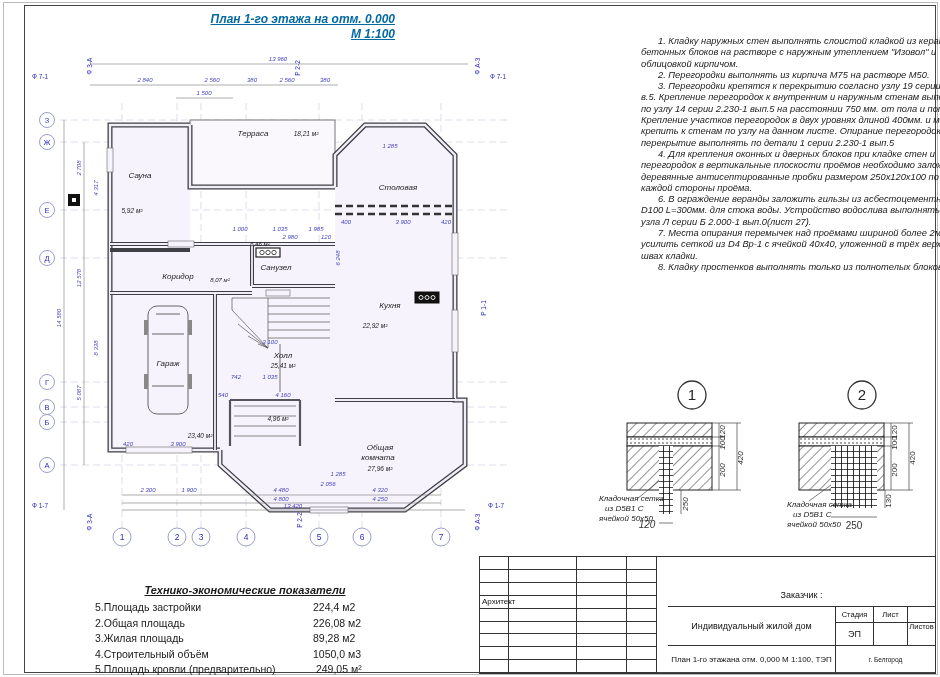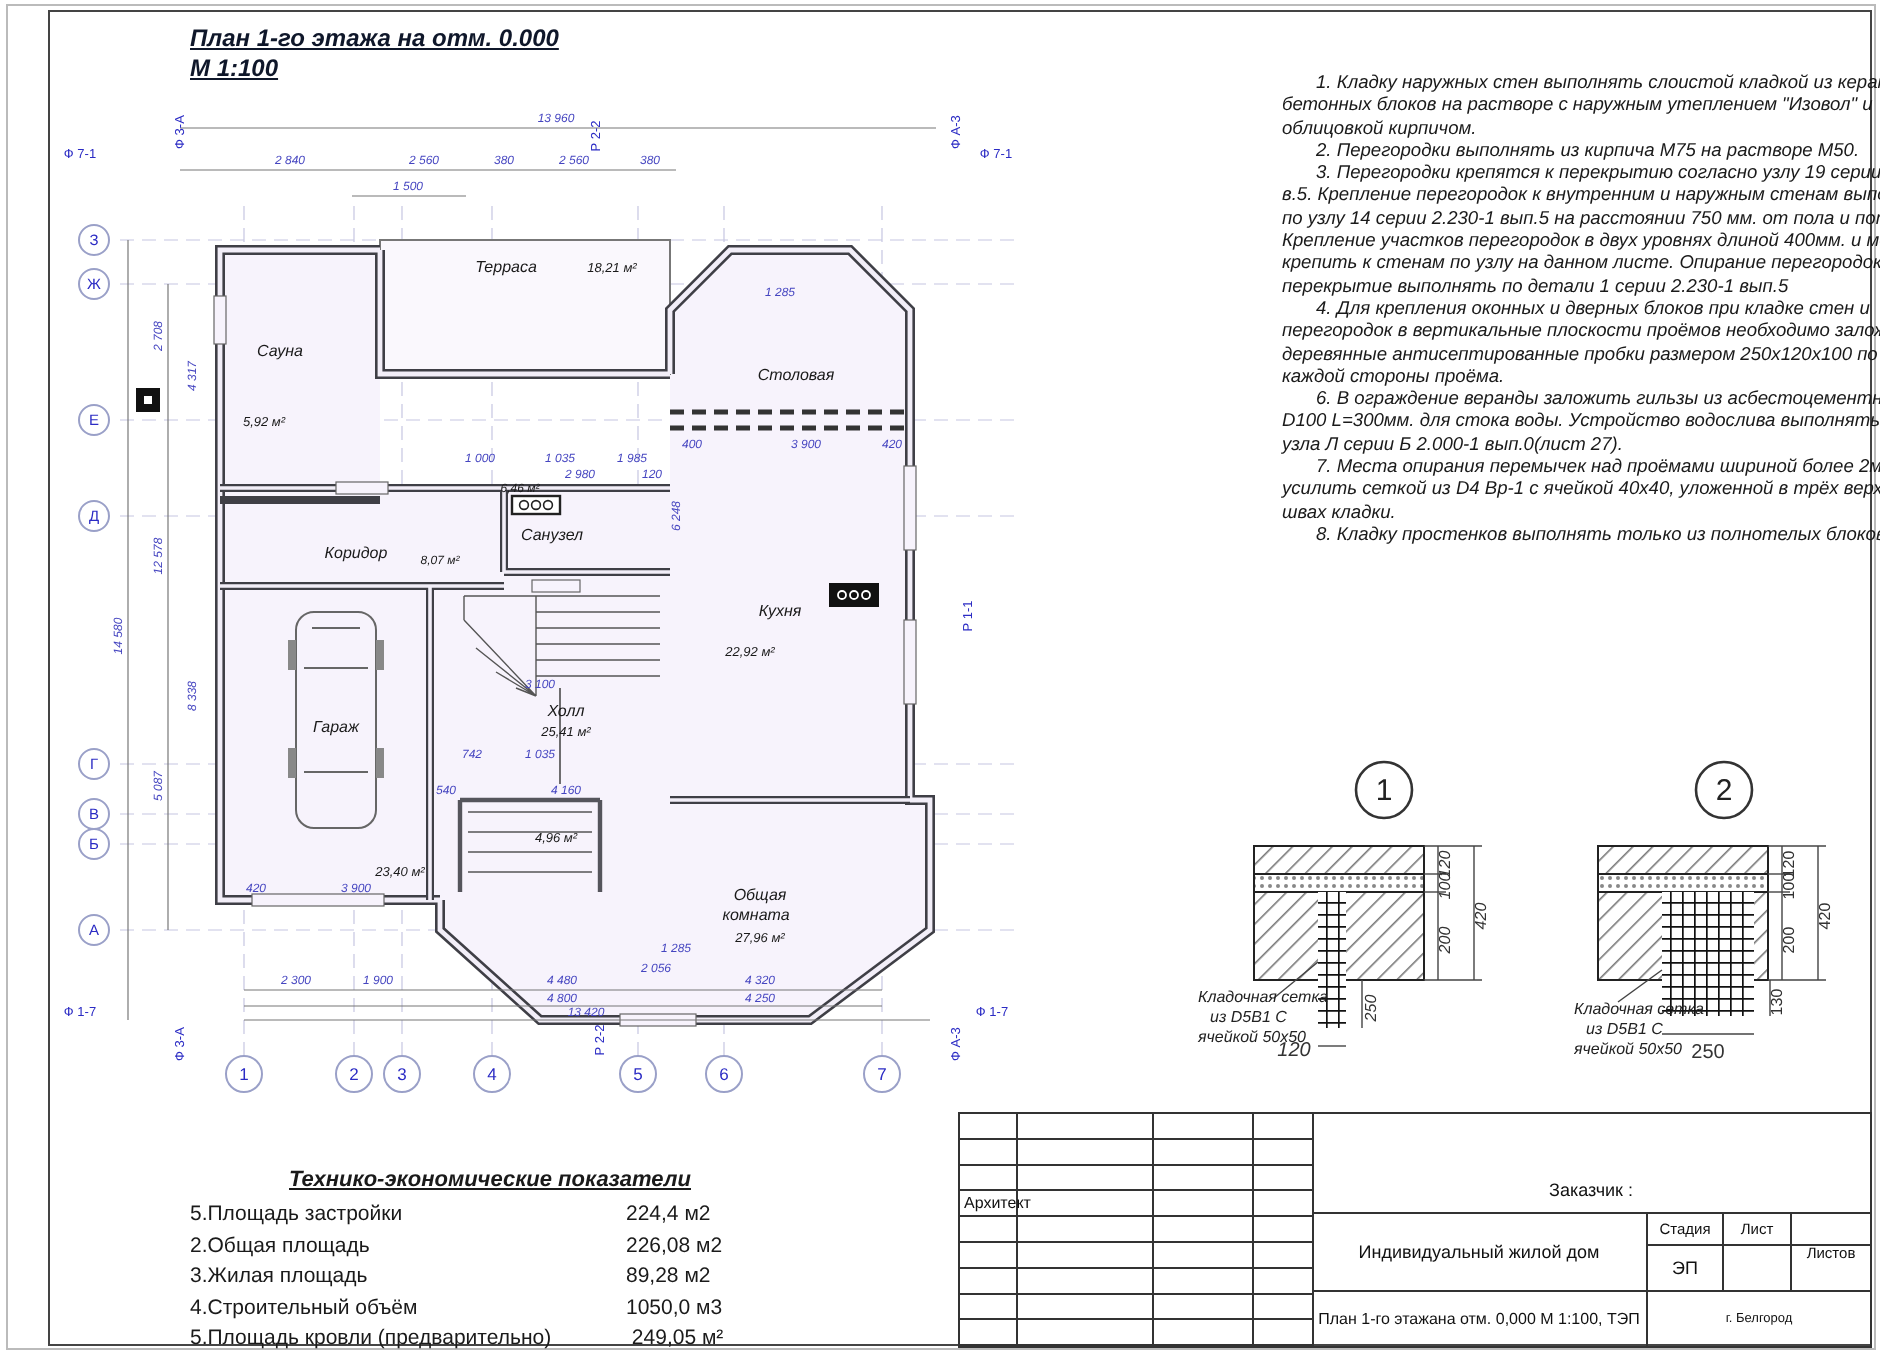--- a/index.html
+++ b/index.html
@@ -1,41 +1,41 @@
 <!DOCTYPE html>
 <html><head>
 <meta charset="utf-8">
 <style>
   html,body{margin:0;padding:0;background:#e8e8e8;}
   .sheet{position:relative;width:940px;height:677px;background:#ffffff;overflow:hidden;
          font-family:"Liberation Sans", sans-serif;color:#222;}
   .frame-outer{position:absolute;left:3px;top:2px;right:2px;bottom:2px;border:1px solid #bbb;}
   .frame{position:absolute;left:24px;top:5px;right:4px;bottom:4px;border:1.5px solid #444;}
-  .dtitle{position:absolute;left:95px;top:12px;width:300px;text-align:left;
-          font-weight:bold;font-style:italic;font-size:12px;color:#0f172a;}
+  .dtitle{position:absolute;left:95px;top:12px;width:300px;text-align:right;
+          font-weight:bold;font-style:italic;font-size:12px;color:#0369a1;}
   .dtitle div{text-decoration:underline;line-height:15px;}
   .notes{position:absolute;left:597px;top:36px;width:338px;font-style:italic;
          font-size:9.3px;line-height:11.3px;color:#1a1a1a;margin-left:44px;}
   .notes p{margin:0;text-indent:17px;}
   .tep{position:absolute;left:95px;top:584px;width:340px;font-size:10.5px;color:#1a1a1a;}
   .tep .tep-head{font-weight:bold;font-style:italic;text-decoration:underline;
                  width:300px;text-align:center;margin-bottom:4px;font-size:11px;}
   .tep-row{display:flex;line-height:15.5px;}
   .tep-row .lbl{flex:0 0 auto;min-width:218px;}
   .tblock{position:absolute;left:479px;top:556px;width:457px;height:118px;
           border:1.5px solid #333;box-sizing:border-box;font-size:8px;color:#111;}
   .tb-left{position:absolute;left:0;top:0;width:176px;height:100%;border-right:1px solid #333;
     background-image:
       linear-gradient(#333,#333),linear-gradient(#333,#333),linear-gradient(#333,#333),
       repeating-linear-gradient(to bottom, transparent 0 11.9px, #333 11.9px 12.9px);
     background-size:1px 100%,1px 100%,1px 100%,100% 100%;
     background-position:28px 0,96px 0,146px 0,0 0;
     background-repeat:no-repeat,no-repeat,no-repeat,repeat;}
   .tb-arch{position:absolute;left:2px;top:40px;font-size:8px;}
-  .tb-right{position:absolute;left:176px;top:0;right:0;height:100%;}
+  .tb-right{position:absolute;left:188px;top:0;right:0;height:100%;}
   .tb-cust{height:50px;border-bottom:1px solid #333;display:flex;align-items:flex-end;
            justify-content:center;padding-bottom:6px;font-size:9px;box-sizing:border-box;}
   .tb-mid{height:39px;border-bottom:1px solid #333;display:flex;box-sizing:border-box;}
   .tb-proj{width:168px;border-right:1px solid #333;display:flex;align-items:center;
            justify-content:center;font-size:9px;box-sizing:border-box;}
   .tb-stage{flex:1;display:flex;flex-direction:column;}
   .tb-stage-head{display:flex;height:16px;border-bottom:1px solid #333;box-sizing:border-box;}
   .tb-stage-head div{border-right:1px solid #333;display:flex;align-items:center;
                      justify-content:center;font-size:7.5px;box-sizing:border-box;}
   .tb-stage-head div:last-child{border-right:none;margin-top:19px;}

